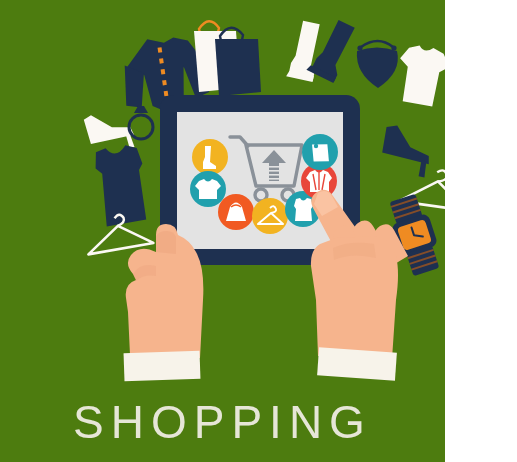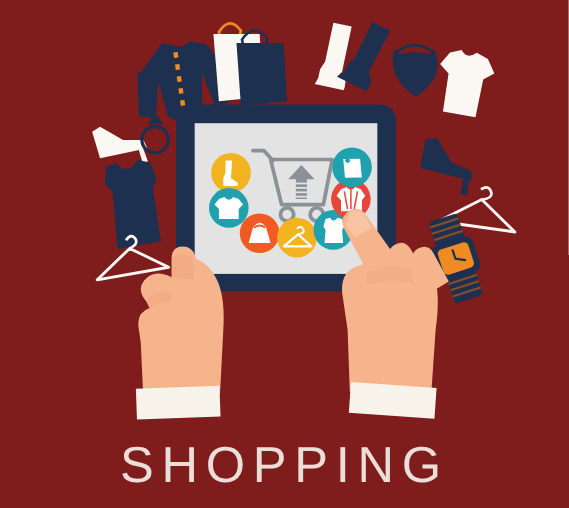--- a/index.html
+++ b/index.html
@@ -3,22 +3,22 @@
 <meta charset="utf-8">
 <style>
   html,body{margin:0;padding:0;}
   body{
     width:517px;height:462px;
     font-family:"Liberation Sans", sans-serif;
     overflow:hidden;
   }
   #stage{
     position:relative;
-    width:517px;height:462px;
-    background:#7f1d1d;
+    width:445px;height:462px;
+    background:#4d7c0f;
     overflow:hidden;
   }
   .layer{position:absolute;left:0;top:0;width:517px;height:462px;}
   .title{
     position:absolute;
     left:0;right:0;
     top:398px;
     text-align:center;
     color:#f4efe9;
     font-family:"Liberation Sans", sans-serif;

